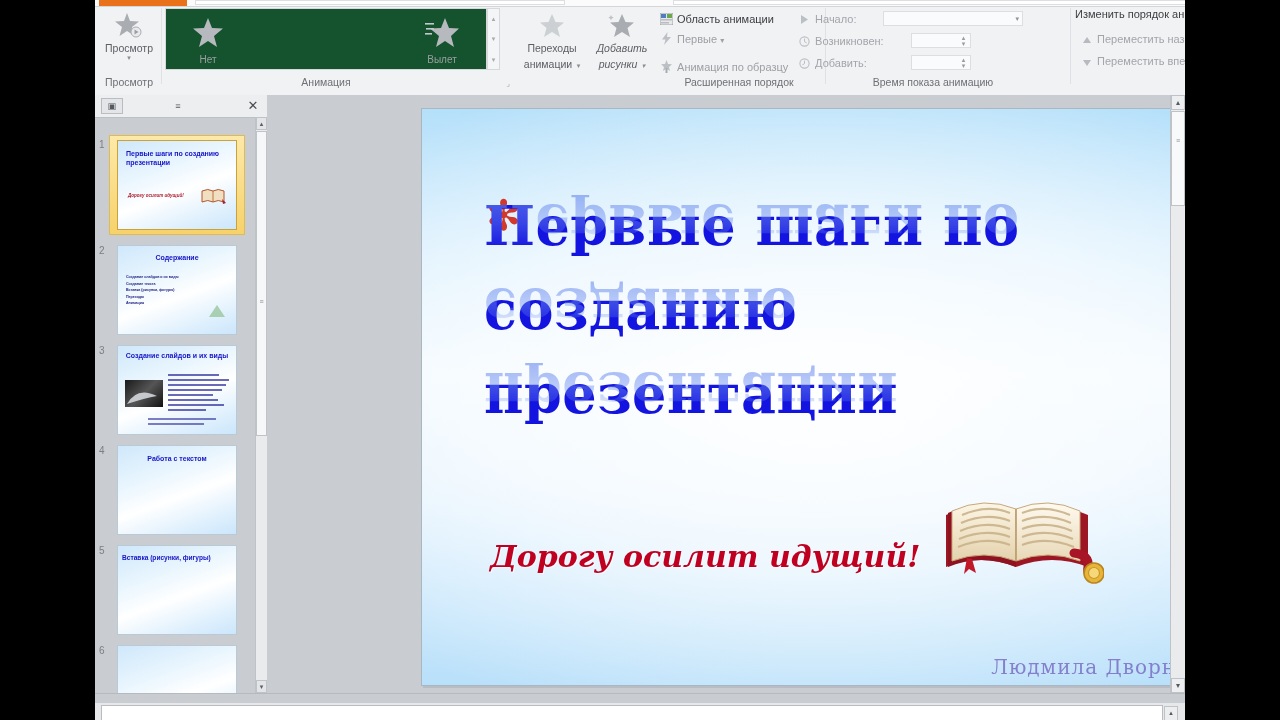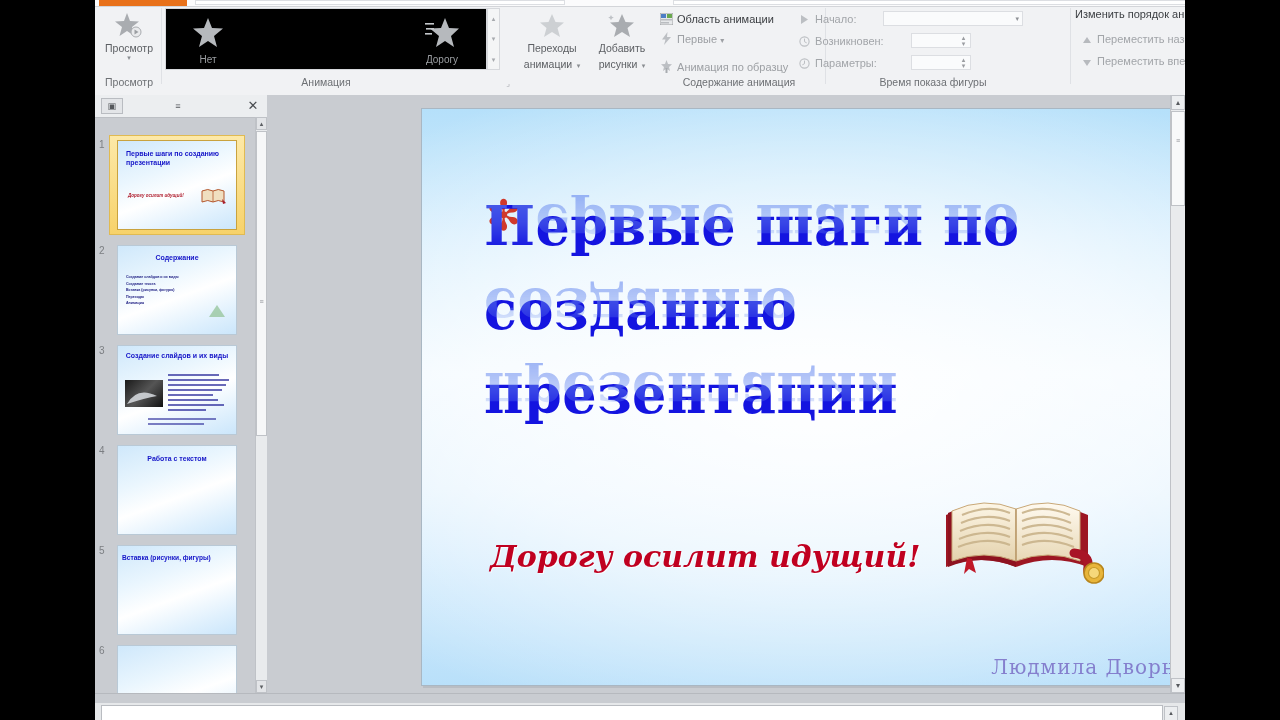--- a/index.html
+++ b/index.html
@@ -22,21 +22,21 @@
   .vsep{position:absolute;top:8px;width:1px;height:76px;background:#dfe1e5;}
 
   
   #g-preview{left:4px;width:60px;}
   .bigbtn{position:absolute;left:0;top:2px;width:60px;text-align:center;}
   .bigbtn .lbl{font-size:10.5px;color:#5c5f63;line-height:12px;}
   .bigbtn .caret{font-size:7px;color:#8a8d91;line-height:7px;}
 
   
   #g-anim{left:70px;width:345px;}
-  .gallery{position:absolute;left:0;top:2px;width:322px;height:62px;background:#000000;border:1px solid #d6d8dc;box-sizing:border-box;}
+  .gallery{position:absolute;left:0;top:2px;width:322px;height:62px;background:#14532d;border:1px solid #d6d8dc;box-sizing:border-box;}
   .gitem{position:absolute;top:3px;width:76px;height:56px;text-align:center;}
   .gitem .gl{position:absolute;bottom:3px;left:0;right:0;font-size:10px;color:#9b9ea2;white-space:nowrap;overflow:hidden;}
   .gscroll{position:absolute;left:322px;top:2px;width:13px;height:62px;background:#f4f5f6;border:1px solid #d6d8dc;box-sizing:border-box;}
   .gscroll div{position:absolute;left:0;right:0;height:20px;font-size:7px;color:#a7aaae;text-align:center;line-height:20px;}
 
   
   #g-eff{left:424px;width:66px;}
   
   #g-add{left:494px;width:66px;}
 
@@ -166,21 +166,21 @@
         </div>
         <div class="gitem" style="left:238px;">
           <div style="padding-top:4px;">
             <svg width="34" height="32" viewBox="0 0 34 32">
                   <path d="M20 2 L24 12 L34 12.6 L26 20 L29 31 L20 25 L11 31 L14 20 L5 12.6 L16 12 Z" fill="#b6b9bd"></path>
                   <rect x="0" y="7" width="9" height="1.6" fill="#c4c7cb"></rect>
                   <rect x="1" y="12" width="8" height="1.6" fill="#c4c7cb"></rect>
                   <rect x="0" y="17" width="7" height="1.6" fill="#c4c7cb"></rect>
                 </svg>
           </div>
-          <div class="gl">Дорогу</div>
+          <div class="gl">Вылет</div>
         </div>
       </div>
       <div class="gscroll">
         <div style="top:0;">▴</div>
         <div style="top:20px;">▾</div>
         <div style="top:41px;">▾</div>
       </div>
       <div class="glabel" style="left:0;width:322px;">Анимация</div>
       <div style="position:absolute;right:0;bottom:0;font-size:8px;color:#a7aaae;">⌟</div>
     </div>
@@ -192,21 +192,21 @@
                 <path d="M15 2 L18.5 10 L27 10.5 L20.5 16 L23 25 L15 20 L7 25 L9.5 16 L3 10.5 L11.5 10 Z" fill="#cdd0d3"></path>
               </svg>
         </div>
         <div class="lbl">Переходы</div>
         <div class="lbl" style="display:inline-block">анимации</div>
         <span class="caret">▾</span>
       </div>
     </div>
 
     <div class="rgroup" id="g-add">
-      <div class="bigbtn" style="width:66px;">
+      <div class="bigbtn" style="width:66px;font-style:italic;">
         <div style="height:30px;padding-top:4px;">
           <svg width="30" height="28" viewBox="0 0 30 28">
                 <path d="M15 2 L18.5 10 L27 10.5 L20.5 16 L23 25 L15 20 L7 25 L9.5 16 L3 10.5 L11.5 10 Z" fill="#a9acb0"></path>
                 <path d="M4 3 l.9 1.7 1.9.9 -1.9.9 -.9 1.7 -.9 -1.7 -1.9 -.9 1.9 -.9Z" fill="#bfc2c6"></path>
               </svg>
         </div>
         <div class="lbl">Добавить</div>
         <div class="lbl" style="display:inline-block">рисунки</div>
         <span class="caret">▾</span>
       </div>
@@ -236,21 +236,21 @@
       </div>
       <div class="mrow" style="top:52px;">
         <span class="mico">
           <svg width="13" height="13" viewBox="0 0 13 13">
                 <path d="M6.5 0 L8 4 L12 4.3 L9 7 L10 11 L6.5 8.7 L3 11 L4 7 L1 4.3 L5 4 Z" fill="#bcbfc3"></path>
                 <rect x="5.5" y="8" width="2" height="5" fill="#a8abaf"></rect>
               </svg>
         </span>
         <span>Анимация по образцу</span>
       </div>
-      <div class="glabel">Содержание анимация</div>
+      <div class="glabel">Расширенная порядок</div>
     </div>
     <div class="vsep" style="left:730px;"></div>
 
     <div class="rgroup" id="g-timing">
       <div class="trow" style="top:4px;">
         <span class="mico">
           <svg width="11" height="11" viewBox="0 0 11 11">
                 <path d="M2 1 L9 5.5 L2 10 Z" fill="#bcbfc3"></path>
               </svg>
         </span>
@@ -275,28 +275,28 @@
         <span class="spin">▴<br>▾</span>
       </div>
 
       <div class="trow" style="top:48px;">
         <span class="mico">
           <svg width="11" height="11" viewBox="0 0 11 11">
                 <circle cx="5.5" cy="5.5" r="4.6" fill="none" stroke="#bcbfc3" stroke-width="1.1"></circle>
                 <path d="M5.5 2.6 v3.1 l-2.2 1.2" stroke="#bcbfc3" stroke-width="1" fill="none"></path>
               </svg>
         </span>
-        <span>Параметры:</span>
+        <span>Добавить:</span>
       </div>
       <div class="tfield" style="left:118px;top:49px;width:60px;">
         <span style="position:absolute;left:4px;top:0;font-size:10px;color:#55585c;line-height:13px;"></span>
         <span class="spin">▴<br>▾</span>
       </div>
 
-      <div class="glabel" style="left:40px;width:200px;">Время показа фигуры</div>
+      <div class="glabel" style="left:40px;width:200px;">Время показа анимацию</div>
     </div>
     <div class="vsep" style="left:975px;"></div>
 
     <div class="rgroup" id="g-reorder">
       <div class="rhead">Изменить порядок анимации</div>
       <div class="rbtn" style="top:24px;">
         <span class="mico">
           <svg width="10" height="9" viewBox="0 0 10 9">
                 <path d="M5 1 L9 7 H1Z" fill="#b7babe"></path>
               </svg>

